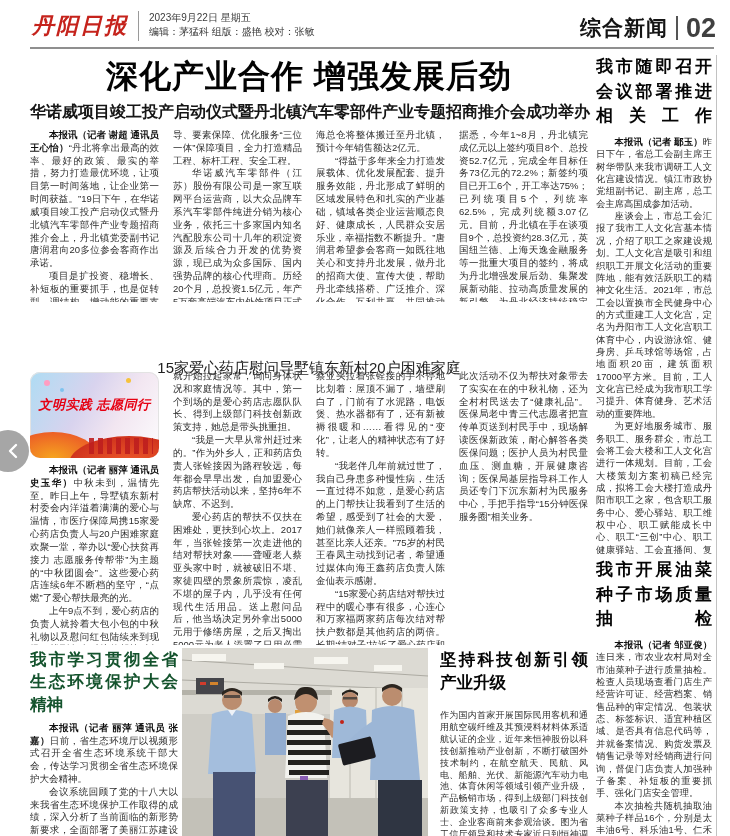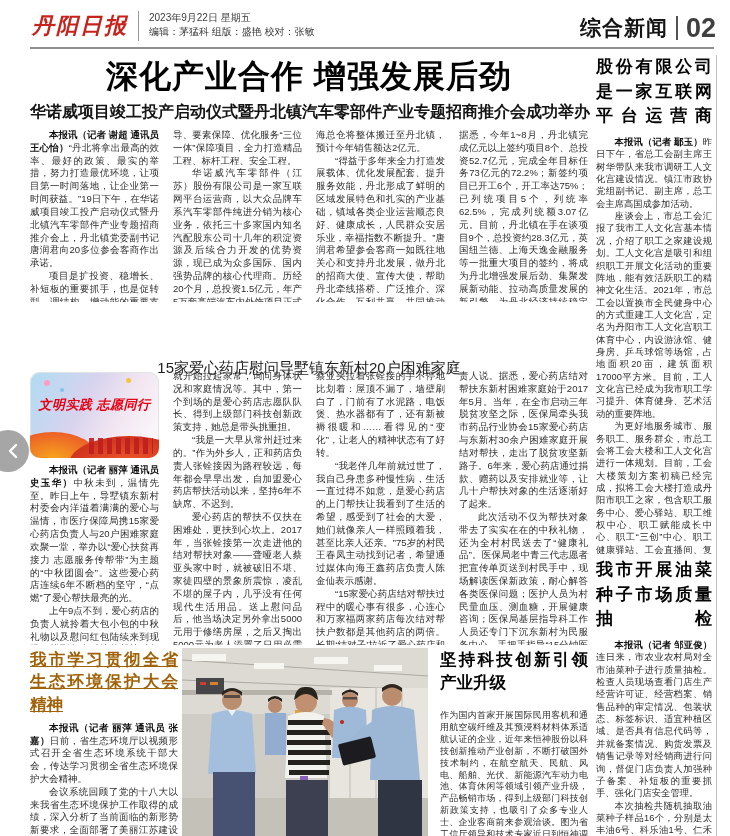--- a/index.html
+++ b/index.html
@@ -50,21 +50,21 @@
   .blob.b2{right:-30px;bottom:-34px;width:120px;height:56px;background:radial-gradient(#ef5a2a,#c22418);}
   .banner .skyline{position:absolute;right:6px;bottom:4px;width:64px;height:16px;
     background:repeating-linear-gradient(90deg,rgba(190,30,30,.9) 0 5px,transparent 5px 9px);}
   .banner .spark{position:absolute;border-radius:50%;}
   .spark.s1{left:14px;top:8px;width:6px;height:6px;background:#ff9ec2;}
   .spark.s2{left:30px;top:16px;width:4px;height:4px;background:#7fc3ef;}
   .spark.s3{left:96px;top:6px;width:5px;height:5px;background:#f6c23c;}
 
   
   .eco{position:absolute;left:30px;top:648px;width:148px;height:188px;overflow:hidden;}
-  .eco-title{font-size:16.5px;font-weight:900;line-height:1.35;color:#a16207;margin:0 0 7px;text-align:justify;text-decoration:underline;}
+  .eco-title{font-size:16.5px;font-weight:900;line-height:1.35;color:#14532d;margin:0 0 7px;text-align:justify;}
   .photo{position:absolute;left:182px;top:648px;width:246px;height:188px;overflow:hidden;background:#cfcdc6;}
   .photo svg{display:block;}
   .tech{position:absolute;left:440px;top:648px;width:148px;height:188px;overflow:hidden;}
   .tech-title{font-size:16.5px;font-weight:900;line-height:1.4;color:#050505;margin:0 0 16px;text-align:justify;}
   .tech-body{font-family:"Liberation Serif",serif;font-size:9px;line-height:1.32;text-align:justify;color:#2d2d2d;}
   .tech-body .lede{text-indent:2em;display:inline;}
   .tech-credit{font-weight:700;}
 
   
   .sb{position:absolute;left:596px;width:116px;overflow:hidden;}
@@ -154,21 +154,20 @@
     </div>
     <div class="col body-txt cont">
       <div class="plist">
           <p>蔡亚头拉着张铨接的手不停地比划着：屋顶不漏了，墙壁刷白了，门前有了水泥路，电饭煲、热水器都有了，还有新被褥很暖和……看得见的“变化”，让老人的精神状态有了好转。</p>
           <p>“我老伴几年前就过世了，我自己身患多种慢性病，生活一直过得不如意，是爱心药店的上门帮扶让我看到了生活的希望，感受到了社会的大爱，她们就像亲人一样照顾着我，甚至比亲人还亲。”75岁的村民王春凤主动找到记者，希望通过媒体向海王鑫药店负责人陈金仙表示感谢。</p>
           <p>“15家爱心药店结对帮扶过程中的暖心事有很多，心连心和万家福两家药店每次结对帮扶户数都是其他药店的两倍。长期‘结对子’拉近了爱心药店和受助对象的关系，他们不是亲人却胜似亲人，这也是扶贫接力的精神动力所在。”医保局相关负</p>
         </div>
     </div>
     <div class="col body-txt cont">
       <div class="plist">
-          <p>责人说。据悉，爱心药店结对帮扶东新村困难家庭始于2017年5月。当年，在全市启动三年脱贫攻坚之际，医保局牵头我市药品行业协会15家爱心药店与东新村30余户困难家庭开展结对帮扶，走出了脱贫攻坚新路子。6年来，爱心药店通过捐款、赠药以及安排就业等，让几十户帮扶对象的生活逐渐好了起来。</p>
           <p>此次活动不仅为帮扶对象带去了实实在在的中秋礼物，还为全村村民送去了“健康礼品”。医保局老中青三代志愿者把宣传单页送到村民手中，现场解读医保新政策，耐心解答各类医保问题；医护人员为村民量血压、测血糖，开展健康咨询；医保局基层指导科工作人员还专门下沉东新村为民服务中心，手把手指导“15分钟医保服务圈”相关业务。</p>
         </div>
     </div>
   </div>
 
   <div class="eco">
     <h3 class="eco-title">我市学习贯彻全省生态环境保护大会精神</h3>
     <div class="body-txt">
       <p><b class="byline">本报讯（记者 丽萍 通讯员 张嘉）</b><span>日前，省生态环境厅以视频形式召开全省生态环境系统干部大会，传达学习贯彻全省生态环境保护大会精神。</span></p>
       <div class="plist">
@@ -260,21 +259,21 @@
   </div>
 
   <div class="tech">
     <h3 class="tech-title">坚持科技创新引领产业升级</h3>
     <div class="tech-body">
       <span class="lede">作为国内首家开展国际民用客机和通用航空碳纤维及其预浸料材料体系适航认证的企业，近年来恒神股份以科技创新推动产业创新，不断打破国外技术制约，在航空航天、民航、风电、船舶、光伏、新能源汽车动力电池、体育休闲等领域引领产业升级，产品畅销市场，得到上级部门科技创新政策支持，也吸引了众多专业人士、企业客商前来参观洽谈。图为省工信厅领导和技术专家近日到恒神调研。</span><span class="tech-credit">（记者 溢真 通讯员 有松星 摄）</span>
     </div>
   </div>
 
   <div class="sb sb-union">
-    <h3 class="sb-title">股份有限公司是一家互联网平台运营商</h3>
+    <h3 class="sb-title">我市随即召开会议部署推进相关工作</h3>
     <div class="body-txt">
       <p><b class="byline">本报讯（记者 鄢玉）</b><span>昨日下午，省总工会副主席王树华带队来我市调研工人文化宫建设情况。镇江市政协党组副书记、副主席，总工会主席高国成参加活动。</span></p>
       <div class="plist">
           <p>座谈会上，市总工会汇报了我市工人文化宫基本情况，介绍了职工之家建设规划。工人文化宫是吸引和组织职工开展文化活动的重要阵地，能有效活跃职工的精神文化生活。2021年，市总工会以置换市全民健身中心的方式重建工人文化宫，定名为丹阳市工人文化宫职工体育中心，内设游泳馆、健身房、乒乓球馆等场馆，占地面积20亩，建筑面积17000平方米。目前，工人文化宫已经成为我市职工学习提升、体育健身、艺术活动的重要阵地。</p>
           <p>为更好地服务城市、服务职工、服务群众，市总工会将工会大楼和工人文化宫进行一体规划。目前，工会大楼策划方案初稿已经完成，拟将工会大楼打造成丹阳市职工之家，包含职工服务中心、爱心驿站、职工维权中心、职工赋能成长中心、职工“三创”中心、职工健康驿站、工会直播间、复合式书城，并与团市委联建“青少年之家”，与妇联联建“妇女儿童活动中心”等，打造服务职工综合体，预计改造工作将于2024年8月完成。</p>
         </div>
     </div>
   </div>
 
   <div class="sb sb-seed">

